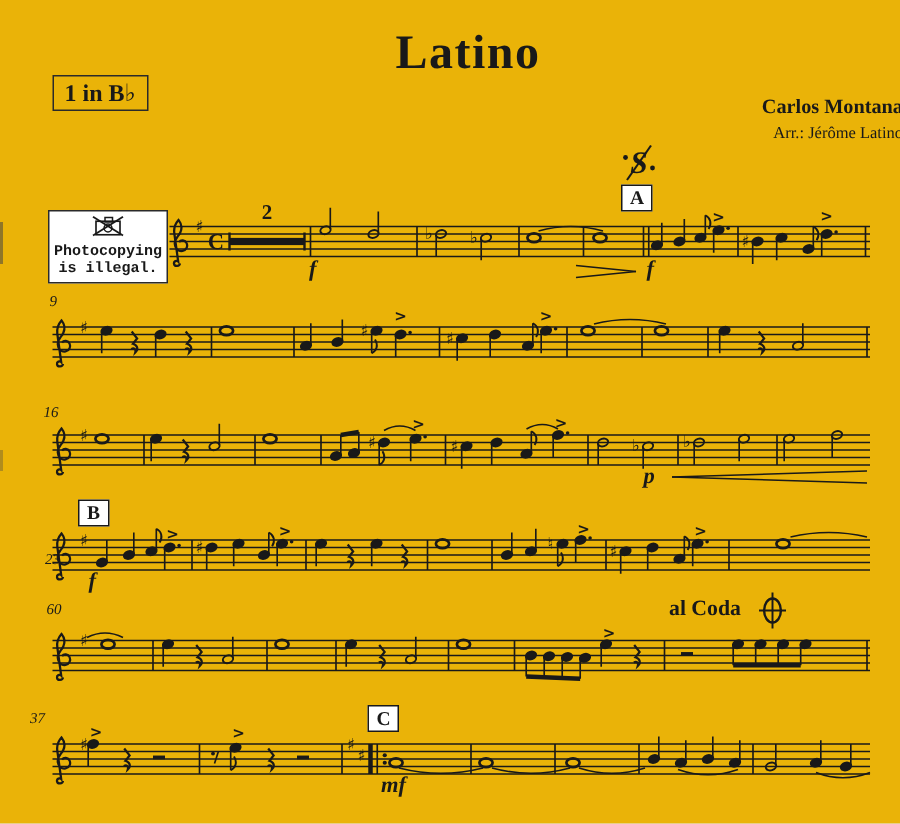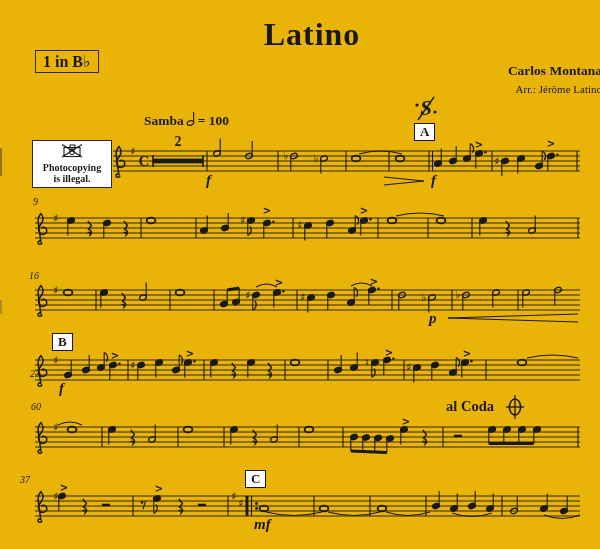--- a/index.html
+++ b/index.html
@@ -8,21 +8,21 @@
   .abs{position:absolute;}
   #title{left:0;top:16px;width:100%;text-align:center;font-size:32px;font-weight:bold;letter-spacing:1px;}
   #part-box{left:35px;top:50px;border:1.5px solid #2a2a2a;padding:1px 7px;font-size:16px;font-weight:bold;
             font-family:"Liberation Serif","DejaVu Serif","DejaVu Sans",serif;}
   #composer{right:22px;top:63px;font-size:13.5px;font-weight:bold;}
   #arranger{right:22px;top:83px;font-size:11px;}
   #tempo{left:144px;top:110px;font-size:13.5px;font-weight:bold;}
   #tempo svg{vertical-align:-2px;margin:0 2px;}
   #copy-box{left:32px;top:140px;width:78px;border:1.5px solid #2a2a2a;text-align:center;
             padding:2px 0 3px 0;background:#fff;}
-  #copy-box .txt{font-size:10px;font-weight:bold;line-height:11px;}
+  #copy-box .txt{font-size:10px;font-weight:bold;line-height:11px;font-family:Liberation Mono, monospace;}
   .rehearsal{border:1.5px solid #191919;font-size:13px;font-weight:bold;padding:0 5px;line-height:16px;background:#fff;}
   #mark-a{left:414px;top:123px;}
   #mark-b{left:52px;top:333px;}
   #mark-c{left:245px;top:470px;}
   .mnum{font-size:10px;font-style:italic;}
   #mn9{left:33px;top:196px;} #mn16{left:29px;top:270px;text-align:right;} #mn23{left:30px;top:336px;margin-top:32px;}
   #mn30{left:31px;top:401px;} #mn37{left:20px;top:474px;}
   .dyn{font-size:15px;font-weight:bold;font-style:italic;line-height:13px;}
   #dyn-f1{left:206px;top:174px;} #dyn-f2{left:431px;top:174px;} #dyn-p{left:429px;top:312px;}
   #dyn-f3{left:59px;top:382px;} #dyn-mf{left:254px;top:518px;}
@@ -41,24 +41,20 @@
 
   <div id="title" class="abs">Latino</div>
 
   <div id="part-box" class="abs">
     <span>1 in B♭</span>
   </div>
 
   <div id="composer" class="abs">Carlos Montana</div>
   <div id="arranger" class="abs">Arr.: Jérôme Latino</div>
 
-  <div id="tempo" class="abs"><span>Samba</span><svg width="10" height="17">
-        <line x1="7.6" y1="2" x2="7.6" y2="13" stroke="#191919" stroke-width="1.1"></line>
-        <ellipse cx="4.4" cy="13" rx="3.3" ry="2.3" fill="none" stroke="#191919" stroke-width="1.2" transform="rotate(-18 4.4 13)"></ellipse>
-      </svg><span>= 100</span></div>
 
   <div id="copy-box" class="abs">
     <svg width="22" height="15">
       <rect x="3" y="4.5" width="16" height="9" fill="none" stroke="#191919" stroke-width="1.1"></rect>
       <rect x="9" y="2" width="5" height="3" fill="none" stroke="#191919" stroke-width="1"></rect>
       <circle cx="11" cy="9" r="2.6" fill="none" stroke="#191919" stroke-width="1"></circle>
       <line x1="1" y1="1.5" x2="21" y2="14" stroke="#191919" stroke-width="1.2"></line>
       <line x1="21" y1="1.5" x2="1" y2="14" stroke="#191919" stroke-width="1.2"></line>
     </svg>
     <div class="txt">Photocopying</div>

